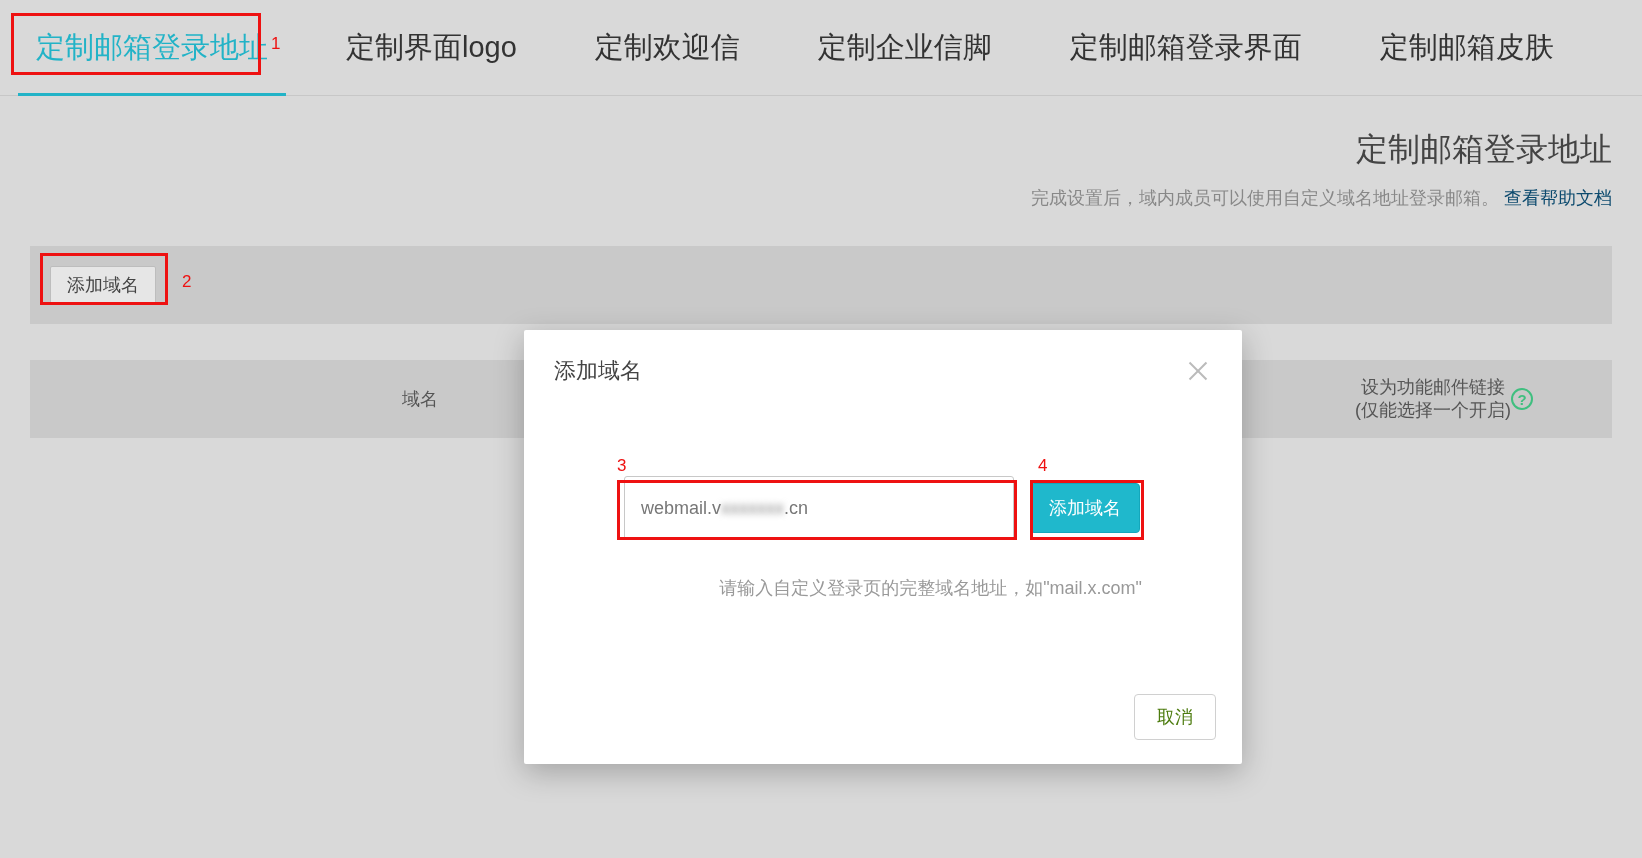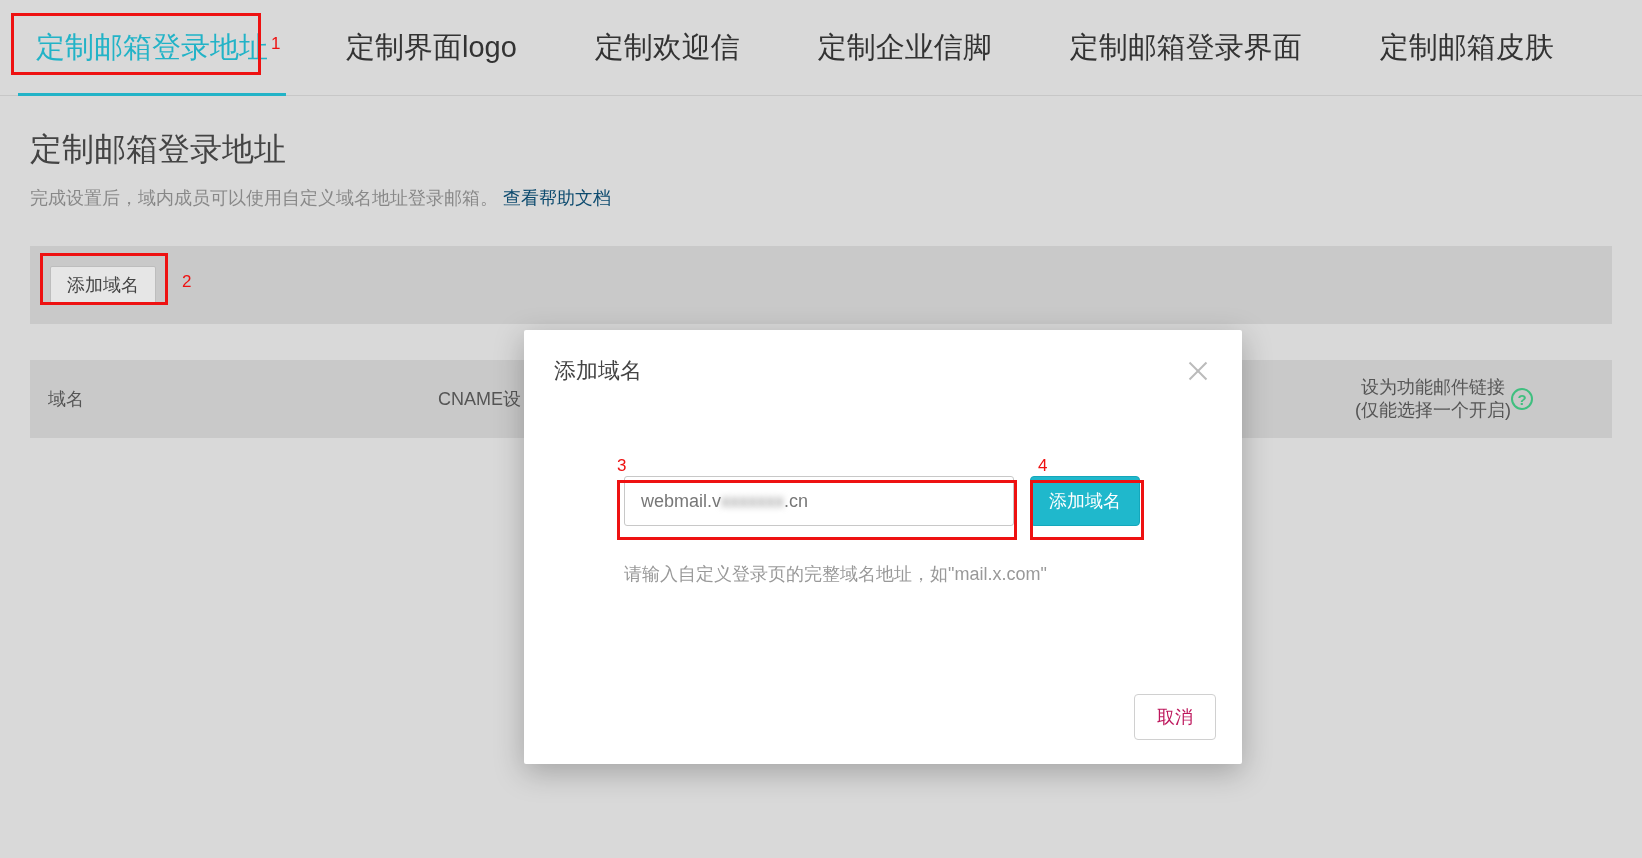--- a/index.html
+++ b/index.html
@@ -1,15 +1,15 @@
 <!DOCTYPE html>
 <html><head>
 <meta charset="utf-8">
 <style>
-  * { box-sizing: border-box; }
+  * { box-sizing: border-box; text-align: right; }
   html, body { margin:0; padding:0; font-family: "Microsoft YaHei", Arial, sans-serif; }
   body {
     width:1642px;
     height:858px;
     background:#d9d9d9;
     overflow:hidden;
     position:relative;
     color:#333;
   }
 
@@ -127,21 +127,21 @@
   .close-btn::before { transform:rotate(45deg); }
   .close-btn::after  { transform:rotate(-45deg); }
 
   .modal-body {
     padding:90px 100px 0 100px;
     position:relative;
   }
   .input-row { display:flex; gap:16px; align-items:center; }
   .domain-input {
     flex:0 0 390px;
-    height:50px;
+    height:64px;
     border:1px solid #c8c8c8;
     font-size:18px;
     color:#777;
     padding:0 16px;
     border-radius:3px;
   }
   .btn-primary {
     background:#1fb8cc;
     color:#fff;
     border:1px solid #14a7bb;
@@ -159,21 +159,21 @@
 
   .modal-footer {
     margin-top:auto;
     padding:0 26px 24px 0;
     display:flex;
     justify-content:flex-end;
   }
   .btn-cancel {
     background:#fff;
     border:1px solid #d0d0d0;
-    color:#be185d;
+    color:#4d7c0f;
     font-size:18px;
     padding:10px 22px;
     border-radius:4px;
     cursor:pointer;
   }
 
   
   .annot-box {
     position:absolute;
     border:3px solid #e11;

